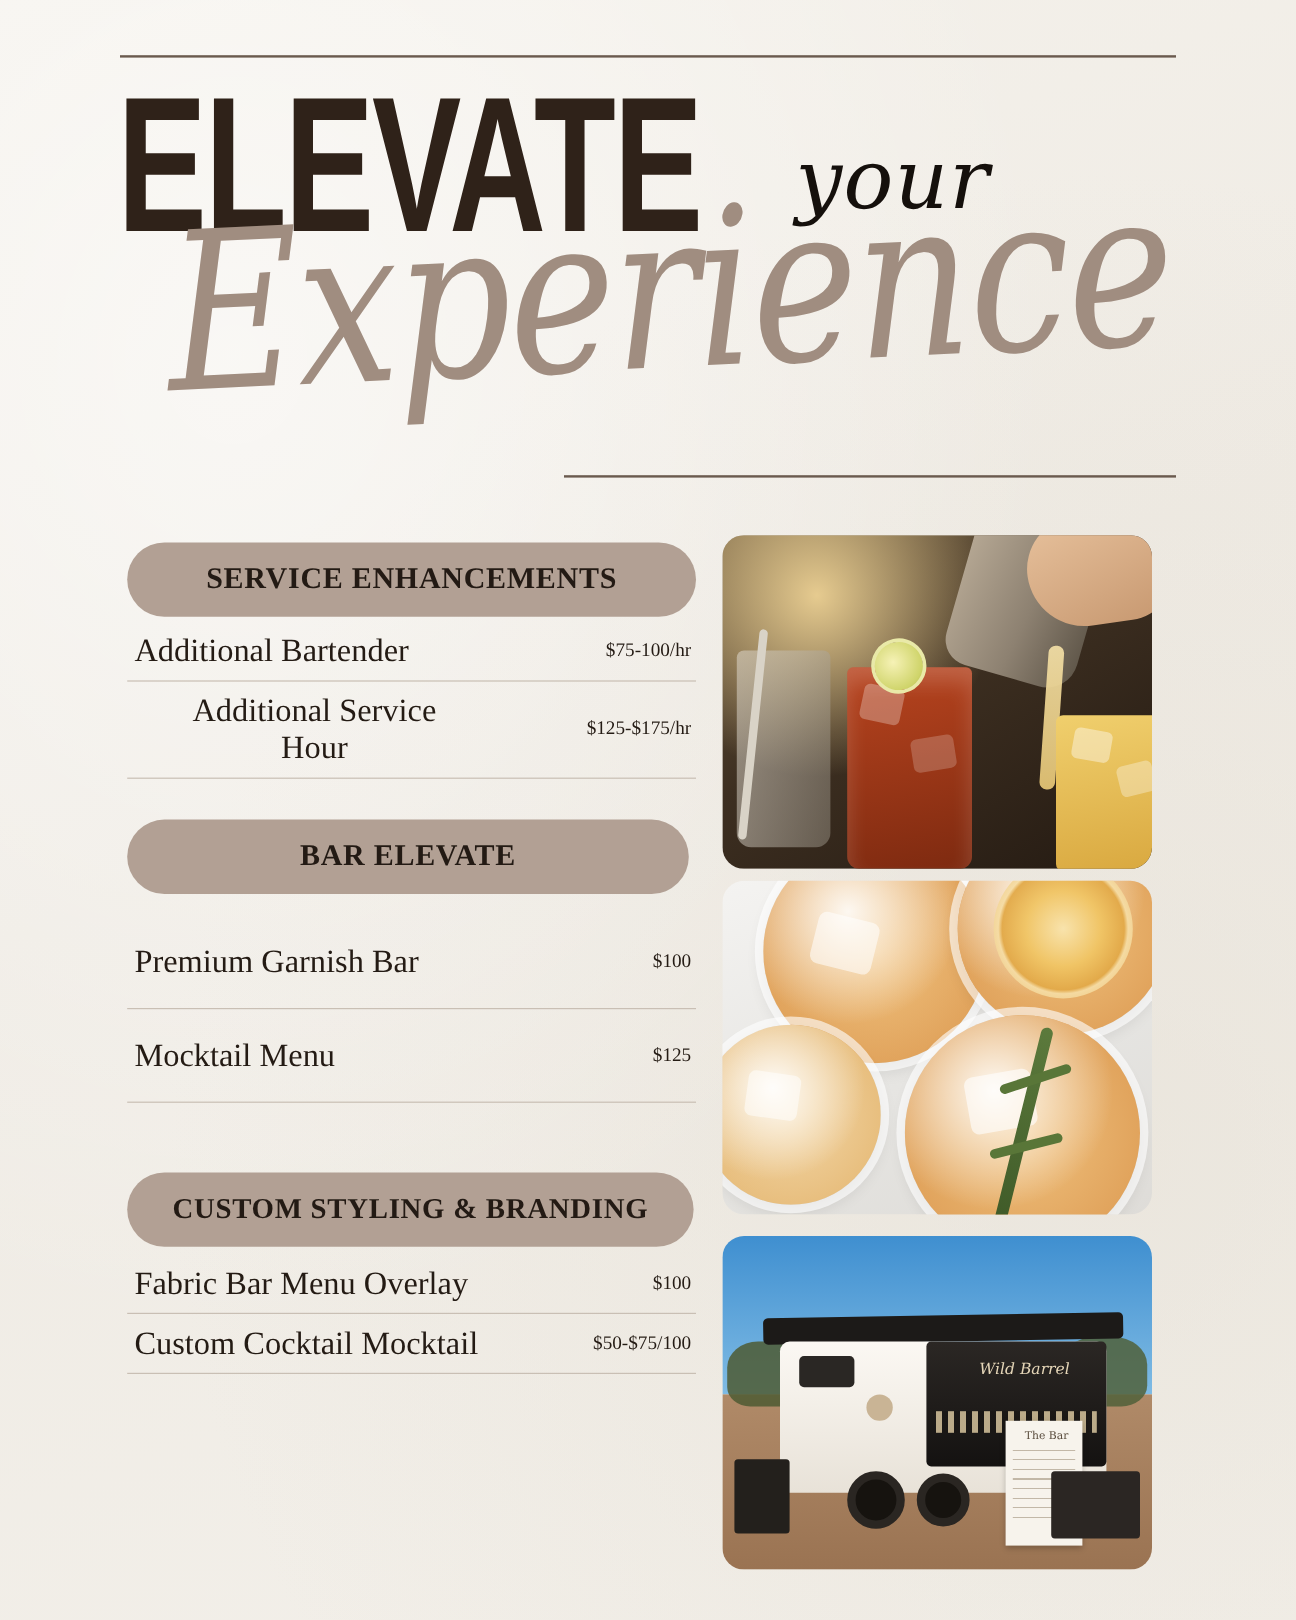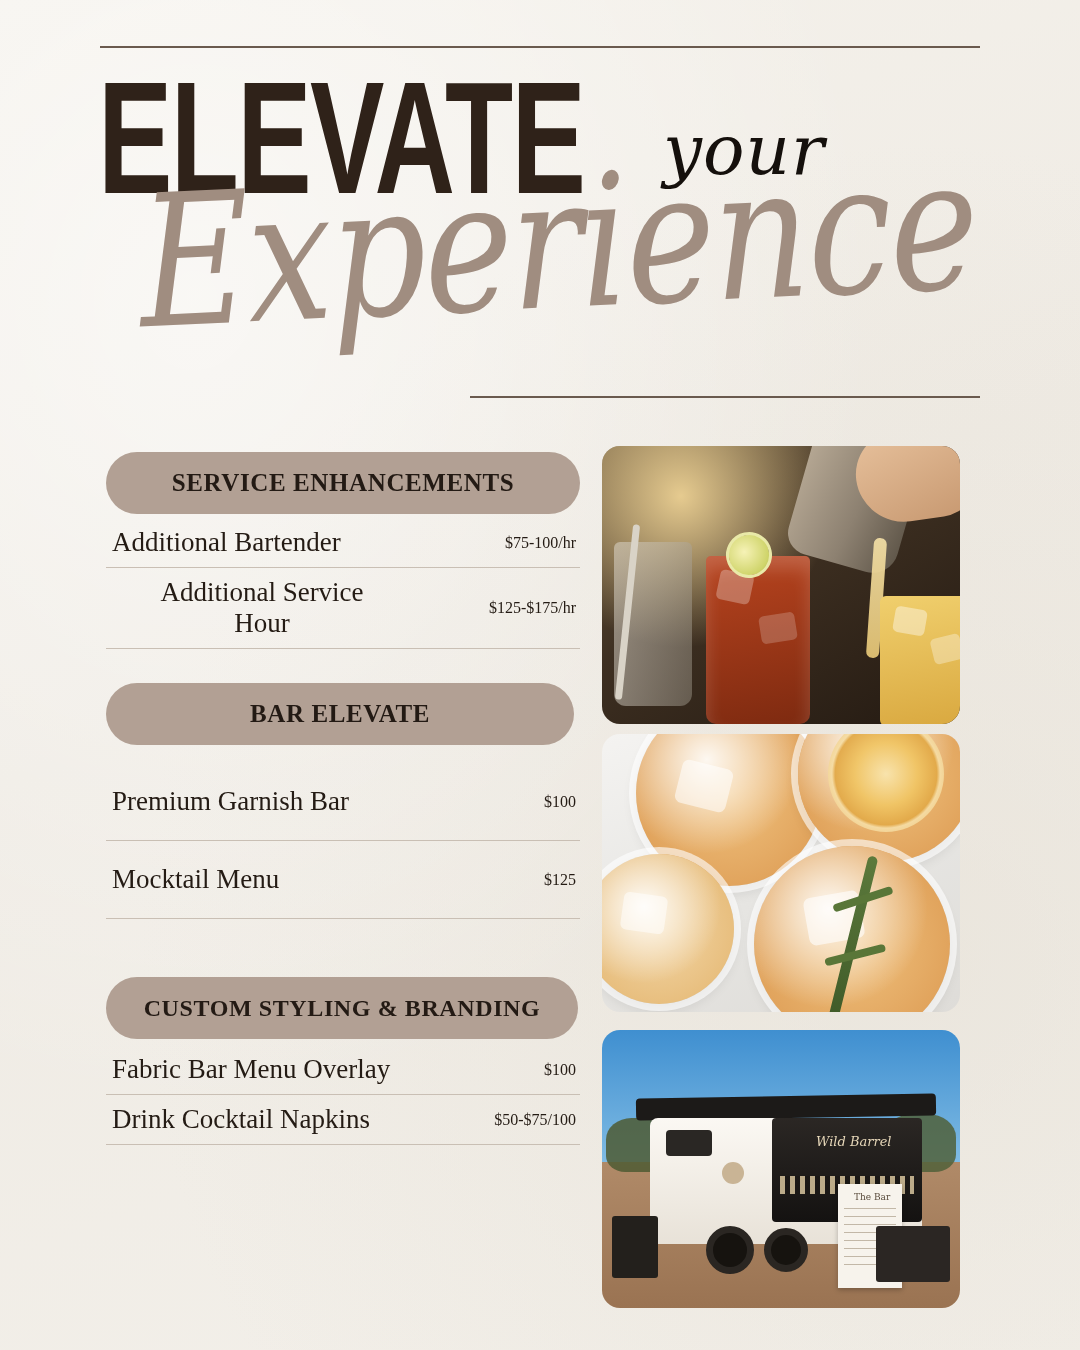--- a/index.html
+++ b/index.html
@@ -360,21 +360,21 @@
 
     <div class="section-pill w3">
       <span>CUSTOM STYLING &amp; BRANDING</span>
     </div>
     <div class="rows" style="margin-top:6px">
       <div class="row">
         <span class="label">Fabric Bar Menu Overlay</span>
         <span class="price">$100</span>
       </div>
       <div class="row">
-        <span class="label">Drink Cocktail Napkins</span>
+        <span class="label">Custom Cocktail Mocktail</span>
         <span class="price">$50-$75/100</span>
       </div>
     </div>
   </div>
 
   <div class="photo photo-1">
     <div class="p1-bg"></div>
     <div class="p1-shaker"></div>
     <div class="p1-hand"></div>
     <div class="p1-pour"></div>

